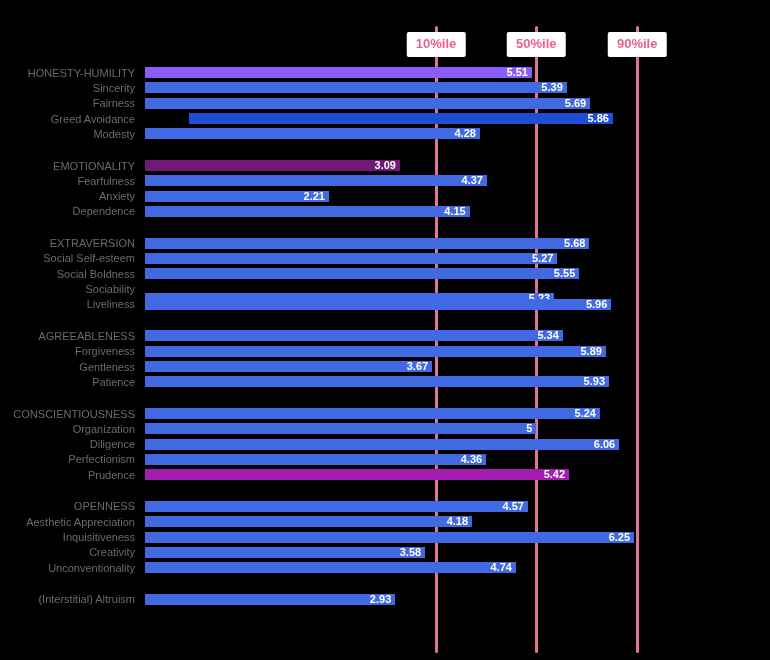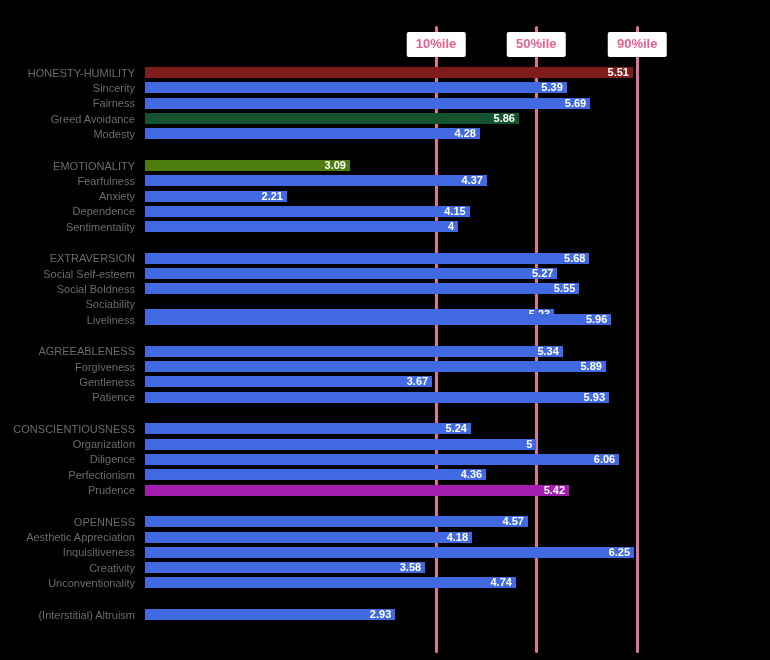--- a/index.html
+++ b/index.html
@@ -88,21 +88,21 @@
   <div id="lines-layer">
       <div class="pct-line" style="left: 434.59px; background: rgb(221, 117, 151);"></div>
       <div class="pct-line" style="left: 534.75px; background: rgb(221, 117, 151);"></div>
       <div class="pct-line" style="left: 635.692px; background: rgb(221, 117, 151);"></div>
     </div>
   <div class="rows" id="rows-layer">
       <div class="bar-group">
         <div class="row">
           <div class="row-label">HONESTY-HUMILITY</div>
           <div class="bar-area">
-            <div class="bar" style="width: 488px; background: #7f1d1d;">
+            <div class="bar" style="width: 387px; background: #8b5cf6;">
               <span class="bar-value">5.51</span>
             </div>
           </div>
         </div>
         <div class="row">
           <div class="row-label">Sincerity</div>
           <div class="bar-area">
             <div class="bar" style="width: 421.767px; background: rgb(65, 105, 225);">
               <span class="bar-value">5.39</span>
             </div>
@@ -112,75 +112,67 @@
           <div class="row-label">Fairness</div>
           <div class="bar-area">
             <div class="bar" style="width: 445.243px; background: rgb(65, 105, 225);">
               <span class="bar-value">5.69</span>
             </div>
           </div>
         </div>
         <div class="row">
           <div class="row-label">Greed Avoidance</div>
           <div class="bar-area">
-            <div class="bar" style="width: 374px; background: #14532d;">
+            <div class="bar" style="width: 424px; background: #1d4ed8; margin-left: 44px;">
               <span class="bar-value">5.86</span>
             </div>
           </div>
         </div>
         <div class="row">
           <div class="row-label">Modesty</div>
           <div class="bar-area">
             <div class="bar" style="width: 334.91px; background: rgb(65, 105, 225);">
               <span class="bar-value">4.28</span>
             </div>
           </div>
         </div>
       </div>
       <div class="bar-group">
         <div class="row">
           <div class="row-label">EMOTIONALITY</div>
           <div class="bar-area">
-            <div class="bar" style="width: 205px; background: #4d7c0f;">
+            <div class="bar" style="width: 255px; background: #701a75;">
               <span class="bar-value">3.09</span>
             </div>
           </div>
         </div>
         <div class="row">
           <div class="row-label">Fearfulness</div>
           <div class="bar-area">
             <div class="bar" style="width: 341.952px; background: rgb(65, 105, 225);">
               <span class="bar-value">4.37</span>
             </div>
           </div>
         </div>
         <div class="row">
           <div class="row-label">Anxiety</div>
           <div class="bar-area">
-            <div class="bar" style="width: 142px; background: rgb(65, 105, 225);">
+            <div class="bar" style="width: 184px; background: rgb(65, 105, 225);">
               <span class="bar-value">2.21</span>
             </div>
           </div>
         </div>
         <div class="row">
           <div class="row-label">Dependence</div>
           <div class="bar-area">
             <div class="bar" style="width: 324.738px; background: rgb(65, 105, 225);">
               <span class="bar-value">4.15</span>
             </div>
           </div>
         </div>
-        <div class="row">
-          <div class="row-label">Sentimentality</div>
-          <div class="bar-area">
-            <div class="bar" style="width: 313px; background: rgb(65, 105, 225);">
-              <span class="bar-value">4</span>
-            </div>
-          </div>
-        </div>
       </div>
       <div class="bar-group">
         <div class="row">
           <div class="row-label">EXTRAVERSION</div>
           <div class="bar-area">
             <div class="bar" style="width: 444.46px; background: rgb(65, 105, 225);">
               <span class="bar-value">5.68</span>
             </div>
           </div>
         </div>
@@ -248,21 +240,21 @@
             <div class="bar" style="width: 464.022px; background: rgb(65, 105, 225);">
               <span class="bar-value">5.93</span>
             </div>
           </div>
         </div>
       </div>
       <div class="bar-group">
         <div class="row">
           <div class="row-label">CONSCIENTIOUSNESS</div>
           <div class="bar-area">
-            <div class="bar" style="width: 326px; background: rgb(65, 105, 225); text-align: right;">
+            <div class="bar" style="width: 455px; background: rgb(65, 105, 225); text-align: right;">
               <span class="bar-value">5.24</span>
             </div>
           </div>
         </div>
         <div class="row">
           <div class="row-label">Organization</div>
           <div class="bar-area">
             <div class="bar" style="width: 391.25px; background: rgb(65, 105, 225);">
               <span class="bar-value">5</span>
             </div>

